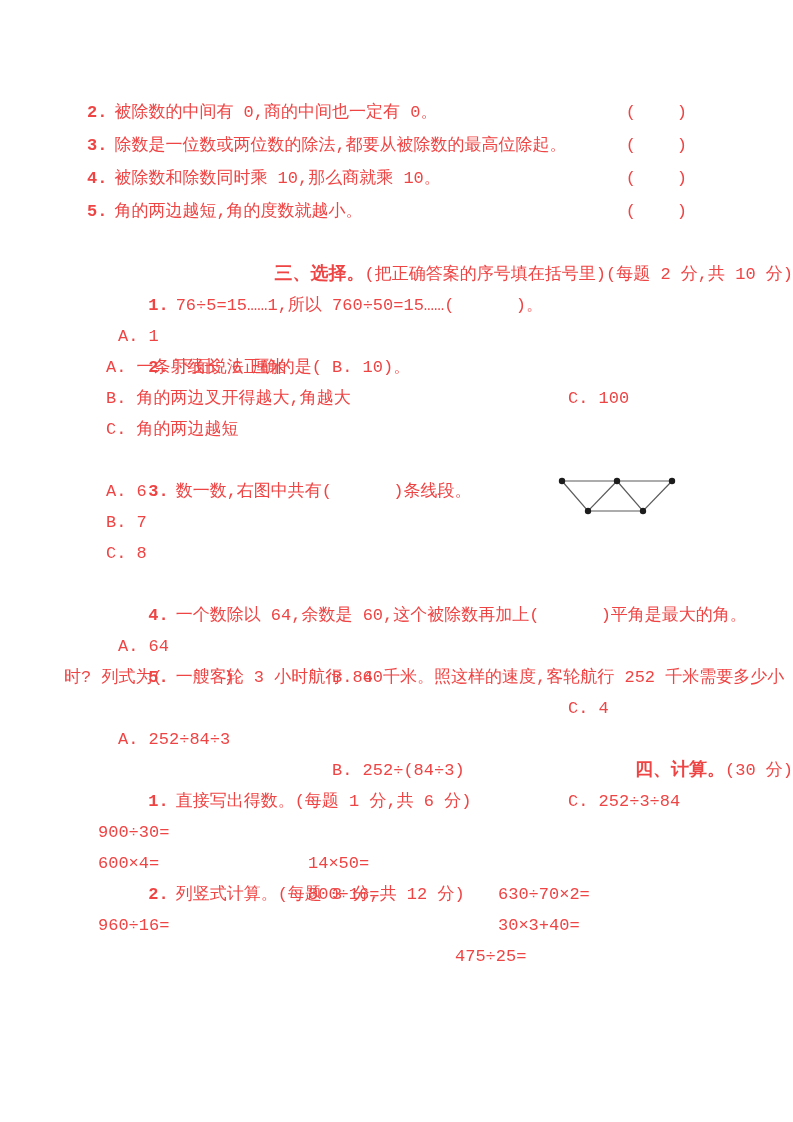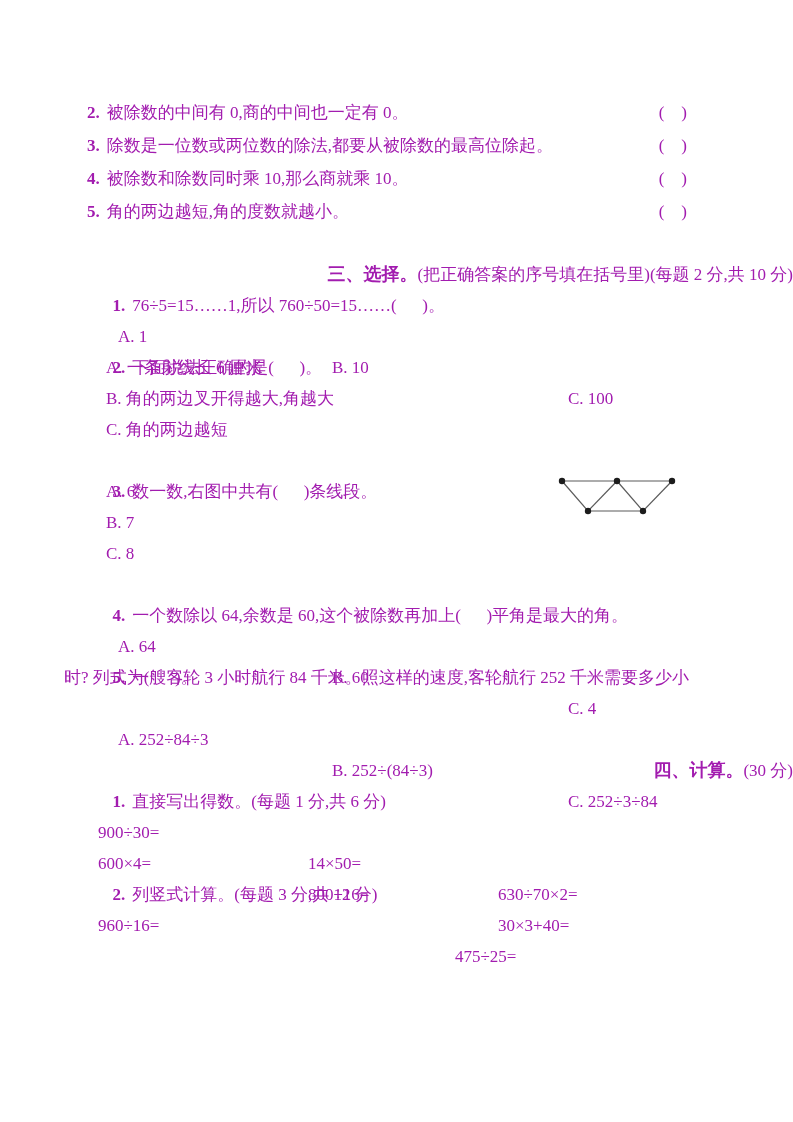--- a/index.html
+++ b/index.html
@@ -1,23 +1,23 @@
 <!DOCTYPE html>
 <html><head>
 <meta charset="utf-8">
 <style>
   html,body{margin:0;padding:0;background:#e8e8e8;}
   .page{
     position:relative;
     width:793px;height:1122px;
     margin:0 auto;
     background:#ffffff;
-    font-family:Liberation Serif, serif;
+    font-family:Liberation Mono, monospace;
     font-size:17px;
-    color:#a21caf;
+    color:#ef4444;
     overflow:hidden;
   }
   .content{padding-top:96px;}
   .line{height:31px;line-height:31px;white-space:pre;}
   .jline{height:33px;line-height:33px;white-space:pre;display:flex;justify-content:space-between;margin-left:87px;margin-right:106px;}
   .num{font-weight:bold;}
   .num + .txt{margin-left:7px;}
   .sec{padding-left:49px;text-align:right;}
   .sec .title{font-weight:bold;font-size:18px;}
   .qline{padding-left:87px;}

